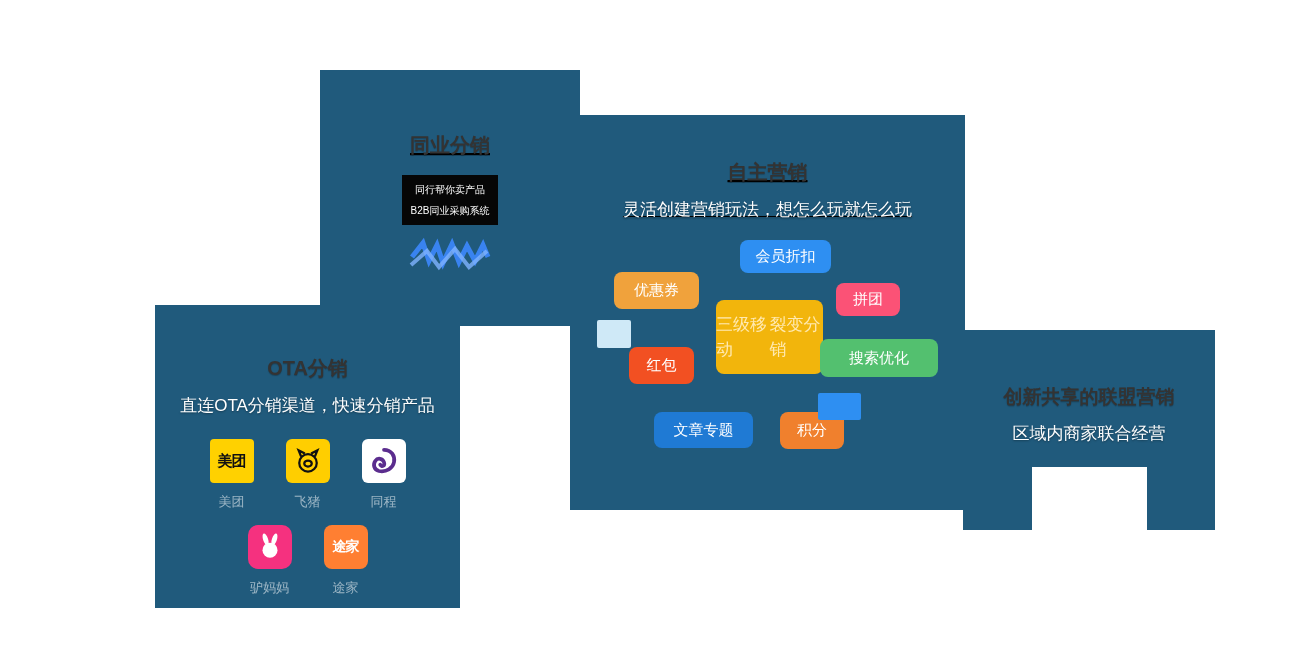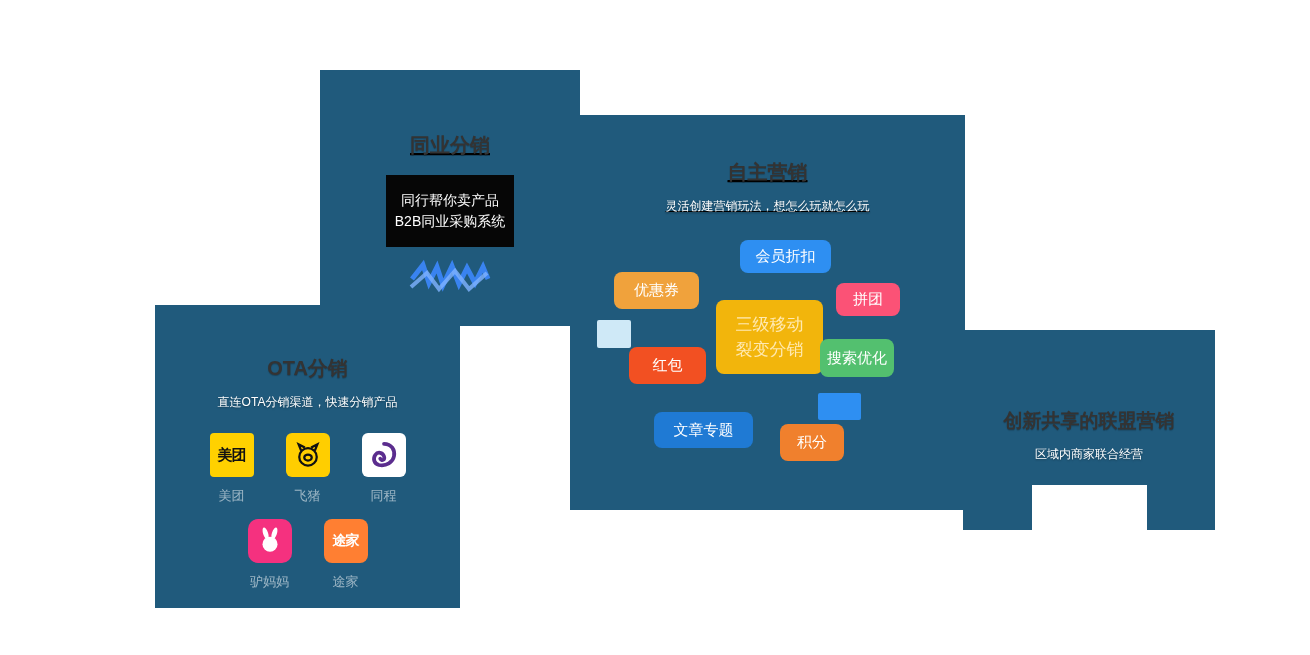--- a/index.html
+++ b/index.html
@@ -2,59 +2,59 @@
 <html><head>
 <meta charset="utf-8">
 <style>
   * { margin:0; padding:0; box-sizing:border-box; }
   html,body { background:#ffffff; }
   body { font-family:"Liberation Sans","DejaVu Sans",sans-serif; }
   .stage { position:relative; width:1310px; height:655px; background:#ffffff; overflow:hidden; }
 
   .panel { position:absolute; background:#205a7c; text-align:center; }
   .panel-title { font-size:20px; font-weight:bold; color:#333333; text-shadow:0 1px 1px rgba(0,0,0,0.25); }
-  .panel-sub { font-size:12px; color:#ffffff; text-shadow:0 1px 2px rgba(0,0,0,0.35); margin-top:12px; }
+  .panel-sub { font-size:17px; color:#ffffff; text-shadow:0 1px 2px rgba(0,0,0,0.35); margin-top:12px; }
 
   
   .panel-peer { left:320px; top:70px; width:260px; height:256px; padding-top:62px;text-decoration:underline; }
-  .dark-band { display:inline-block; background:#060606; color:#ffffff; font-size:14px; line-height:21px; padding:15px 9px; margin-top:16px; }
+  .dark-band { display:inline-block; background:#060606; color:#ffffff; font-size:10px; line-height:21px; padding:4px 9px; margin-top:16px; }
   .scribble-wrap { margin-top:12px; }
 
   
   .panel-marketing { left:570px; top:115px; width:395px; height:395px; padding-top:44px;text-decoration:underline; }
 
   .chip { position:absolute; display:flex; align-items:center; justify-content:center; color:#ffffff; font-size:15px; border-radius:8px; cursor:default; }
   .chip-member  { left:740px; top:240px; width:91px; height:33px; }
   .chip-coupon  { left:614px; top:272px; width:85px; height:37px;text-align:right; }
   .chip-group   { left:836px; top:283px; width:64px; height:33px; }
-  .chip-fission { left:716px; top:300px; width:107px; height:74px; font-size:17px; color:#ffe9b0; flex-direction:column; line-height:25px; }
-  .chip-red     { left:629px; top:347px; width:77px; height:37px; }
-  .chip-seo     { left:820px; top:339px; width:74px; height:38px; }
+  .chip-fission { left:716px; top:300px; width:107px; height:74px; font-size:17px; color:#ffe9b0; flex-direction:row; line-height:25px; }
+  .chip-red     { left:629px; top:347px; width:65px; height:37px; }
+  .chip-seo     { left:820px; top:339px; width:118px; height:38px; }
   .chip-article { left:654px; top:412px; width:99px; height:36px; }
-  .chip-points  { left:780px; top:424px; width:64px; height:37px; }
+  .chip-points  { left:780px; top:412px; width:64px; height:37px; }
   .blank-block  { position:absolute; border-radius:2px; }
   .blank-a { left:597px; top:320px; width:34px; height:28px; }
   .blank-b { left:818px; top:393px; width:43px; height:27px; }
 
   
   .panel-ota { left:155px; top:305px; width:305px; height:303px; padding-top:50px; }
   .ota-row { display:flex; justify-content:center; gap:18px; margin-top:22px; }
   .ota-row2 { margin-top:14px; }
   .ota-cell { width:58px; display:flex; flex-direction:column; align-items:center; }
   .ota-logo { width:44px; height:44px; display:flex; align-items:center; justify-content:center; font-weight:bold; overflow:hidden; }
   .ota-label { margin-top:10px; font-size:13px; color:rgba(255,255,255,0.55); }
   .logo-meituan  { background:#ffd100; color:#111111; font-size:15px; border-radius:4px; letter-spacing:-1px; }
   .logo-ctrip    { background:#ffffff; border-radius:8px; }
   .logo-fliggy   { background:#ffce00; border-radius:6px; }
   .logo-tongcheng{ background:#ffffff; border-radius:6px; }
   .logo-lvmama   { background:#f5317f; border-radius:10px; }
   .logo-tujia    { background:#ff7f32; color:#ffffff; font-size:14px; border-radius:8px; letter-spacing:-1px; }
 
   
-  .panel-alliance { left:963px; top:330px; width:252px; height:200px; padding-top:78px; }
+  .panel-alliance { left:963px; top:330px; width:252px; height:200px; padding-top:54px; }
   .panel-alliance .panel-title { font-size:19px; }
   .white-box { width:115px; height:71px; background:#ffffff; margin:22px auto 0; }
 </style>
 </head>
 <body>
 
 <div class="stage">
 
   <div class="panel panel-peer" style="background-color: rgb(32, 90, 124);">
     <div class="panel-title">同业分销</div>

